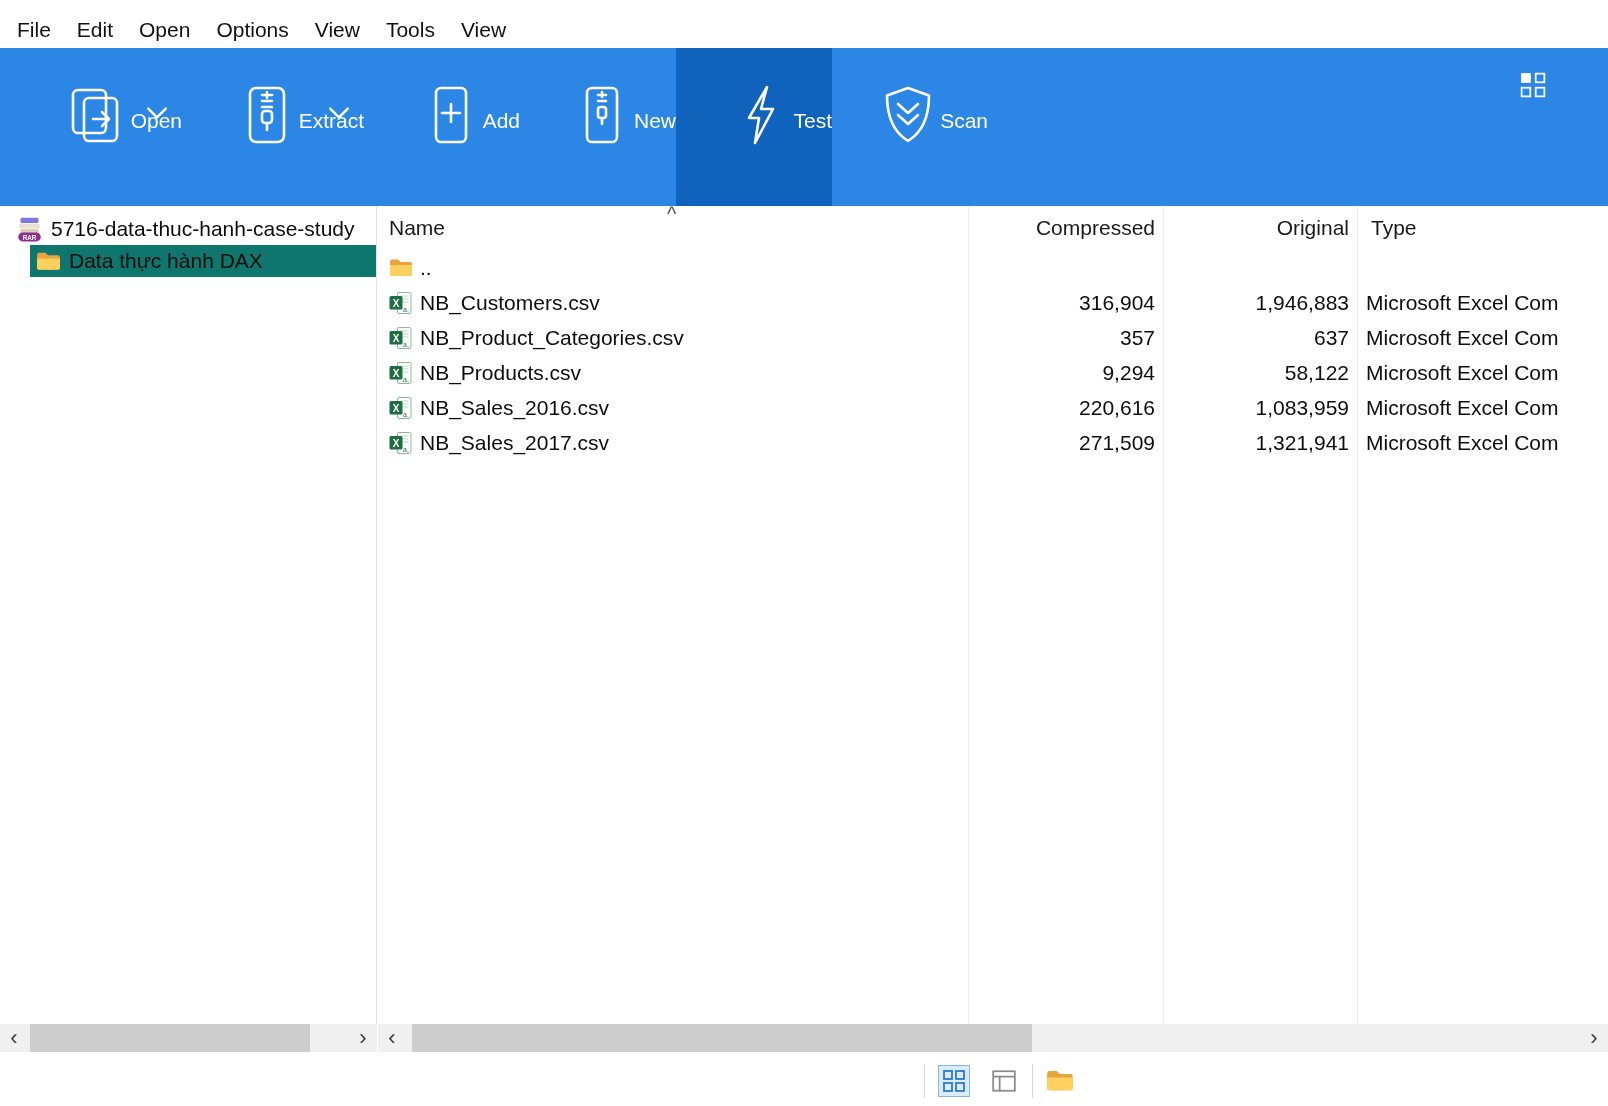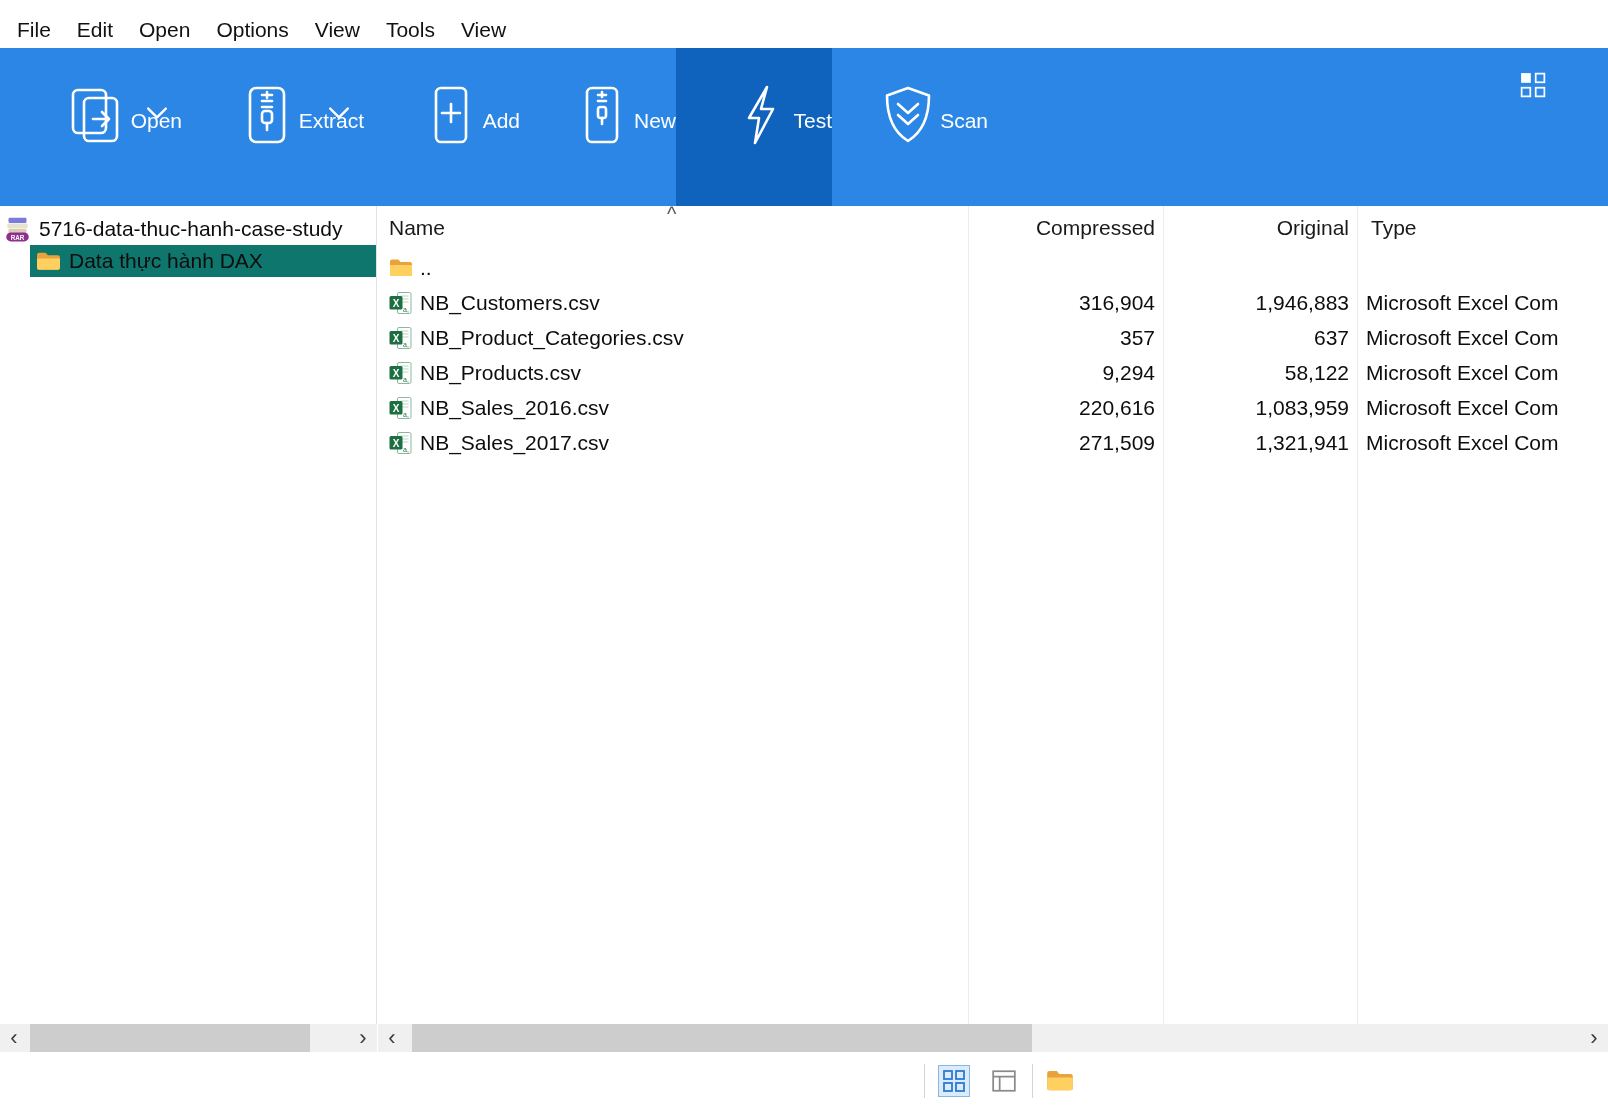--- a/index.html
+++ b/index.html
@@ -17,21 +17,21 @@
   .tool-btn.active{background:var(--toolbar-active-bg,#0f63bd);}
   .tool-icon{width:64px;height:64px;margin-bottom:12px;}
   .tool-label{font-size:21px;line-height:22px;white-space:nowrap;}
   .tool-chevron{position:absolute;right:14px;top:58px;width:22px;height:14px;}
   .grid-toggle{position:absolute;right:62px;top:24px;width:26px;height:26px;cursor:pointer;}
   .icon svg,.tool-icon svg,.tool-chevron svg,.grid-toggle svg{width:100%;height:100%;display:block;}
 
   
   .main{position:absolute;top:206px;left:0;width:1608px;height:818px;display:flex;}
   .tree-panel{width:377px;border-right:1px solid #e3e3e3;padding-top:6px;box-sizing:border-box;overflow:hidden;}
-  .tree-row{display:flex;align-items:center;gap:8px;font-size:21px;color:#0d0d0d;padding:3px 4px;white-space:nowrap;cursor:pointer;}
+  .tree-row{display:flex;align-items:center;gap:8px;font-size:21px;color:#0d0d0d;padding:3px 16px;white-space:nowrap;cursor:pointer;}
   .tree-row .icon{flex:0 0 auto;}
   .tree-row.child{margin-left:30px;background:#0f766e;padding:4px 6px;}
   .rar-icon{width:27px;height:27px;}
   .folder-icon-sm{width:25px;height:21px;}
 
   .file-panel{position:relative;flex:1;overflow:hidden;}
   .col-line{position:absolute;top:0;bottom:0;width:1px;background:#ececec;}
   .col-line.c1{left:591px;} .col-line.c2{left:786px;} .col-line.c3{left:980px;}
   .list-header{position:relative;display:grid;grid-template-columns:591px 195px 194px 1fr;height:44px;align-items:center;font-size:21px;color:#1a1a1a;}
   .list-header .h-name{padding-left:12px;}

